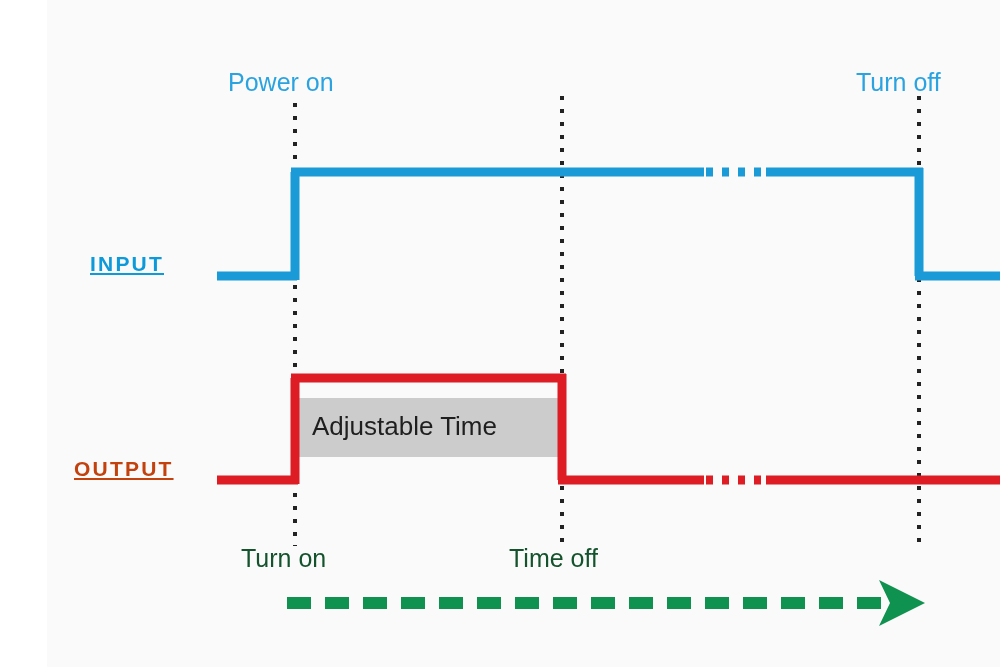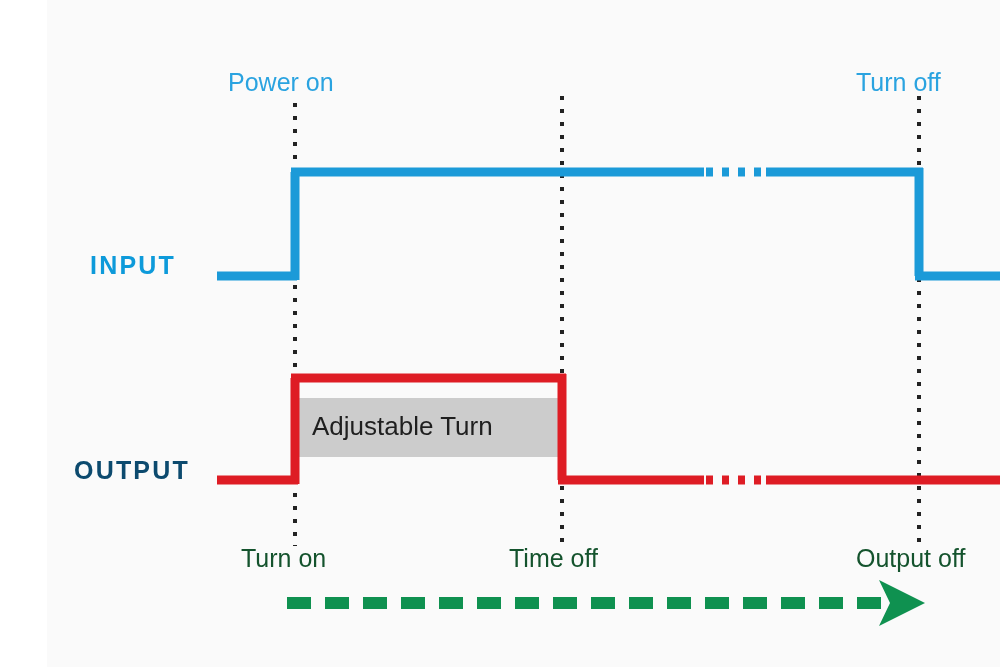--- a/index.html
+++ b/index.html
@@ -33,26 +33,27 @@
     font-size: 25px;
     color: #2aa3e0;
     font-weight: 400;
   }
   .bottom-label {
     font-size: 25px;
     color: #14532d;
     font-weight: 400;
   }
   .axis-label {
-    font-size: 25px;
+    font-size: 21px;
     font-weight: bold;
     letter-spacing: 2.2px;
+    text-decoration: underline;
   }
   .axis-label.input  { color: #0d9ada; }
-  .axis-label.output { color: #0c4a6e; }
+  .axis-label.output { color: #c2410c; }
   .band-label {
     font-size: 26px;
     color: #1f1f1f;
     font-weight: 400;
   }
 </style>
 </head>
 <body>
 
 <div id="stage">
@@ -101,21 +102,20 @@
   </svg>
 
   <div class="lbl top-label" style="left:181px; top:70px;">Power on</div>
 
   <div class="lbl top-label" style="left:809px; top:70px;">Turn off</div>
 
   <div class="lbl axis-label input" style="left:43px; top:253px;">INPUT</div>
 
   <div class="lbl axis-label output" style="left:27px; top:458px;">OUTPUT</div>
 
-  <div class="lbl band-label" style="left:265px; top:413px;">Adjustable Turn</div>
+  <div class="lbl band-label" style="left:265px; top:413px;">Adjustable Time</div>
 
   <div class="lbl bottom-label" style="left:194px; top:546px;">Turn on</div>
 
   <div class="lbl bottom-label" style="left:462px; top:546px;">Time off</div>
 
-  <div class="lbl bottom-label" style="left:809px; top:546px;">Output off</div>
 
 </div>
 
 </body></html>

